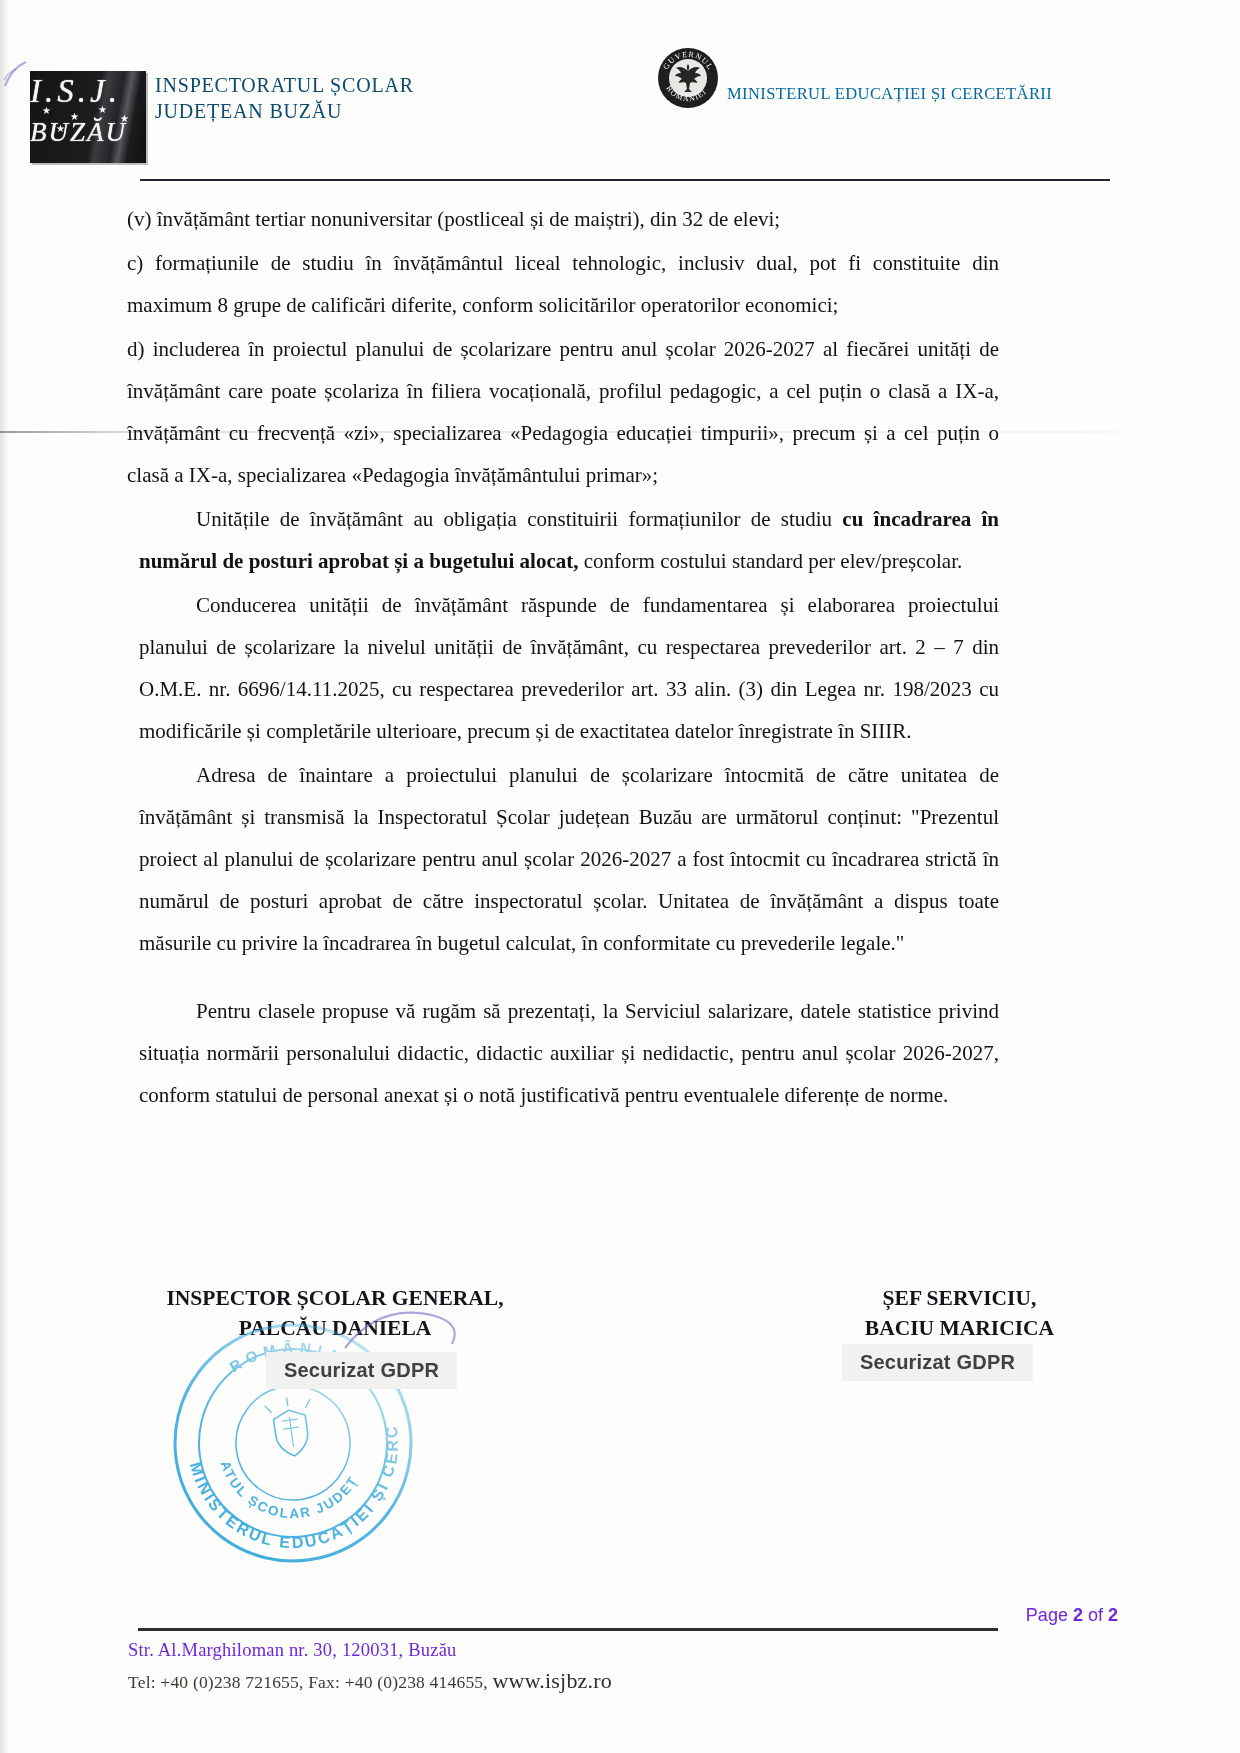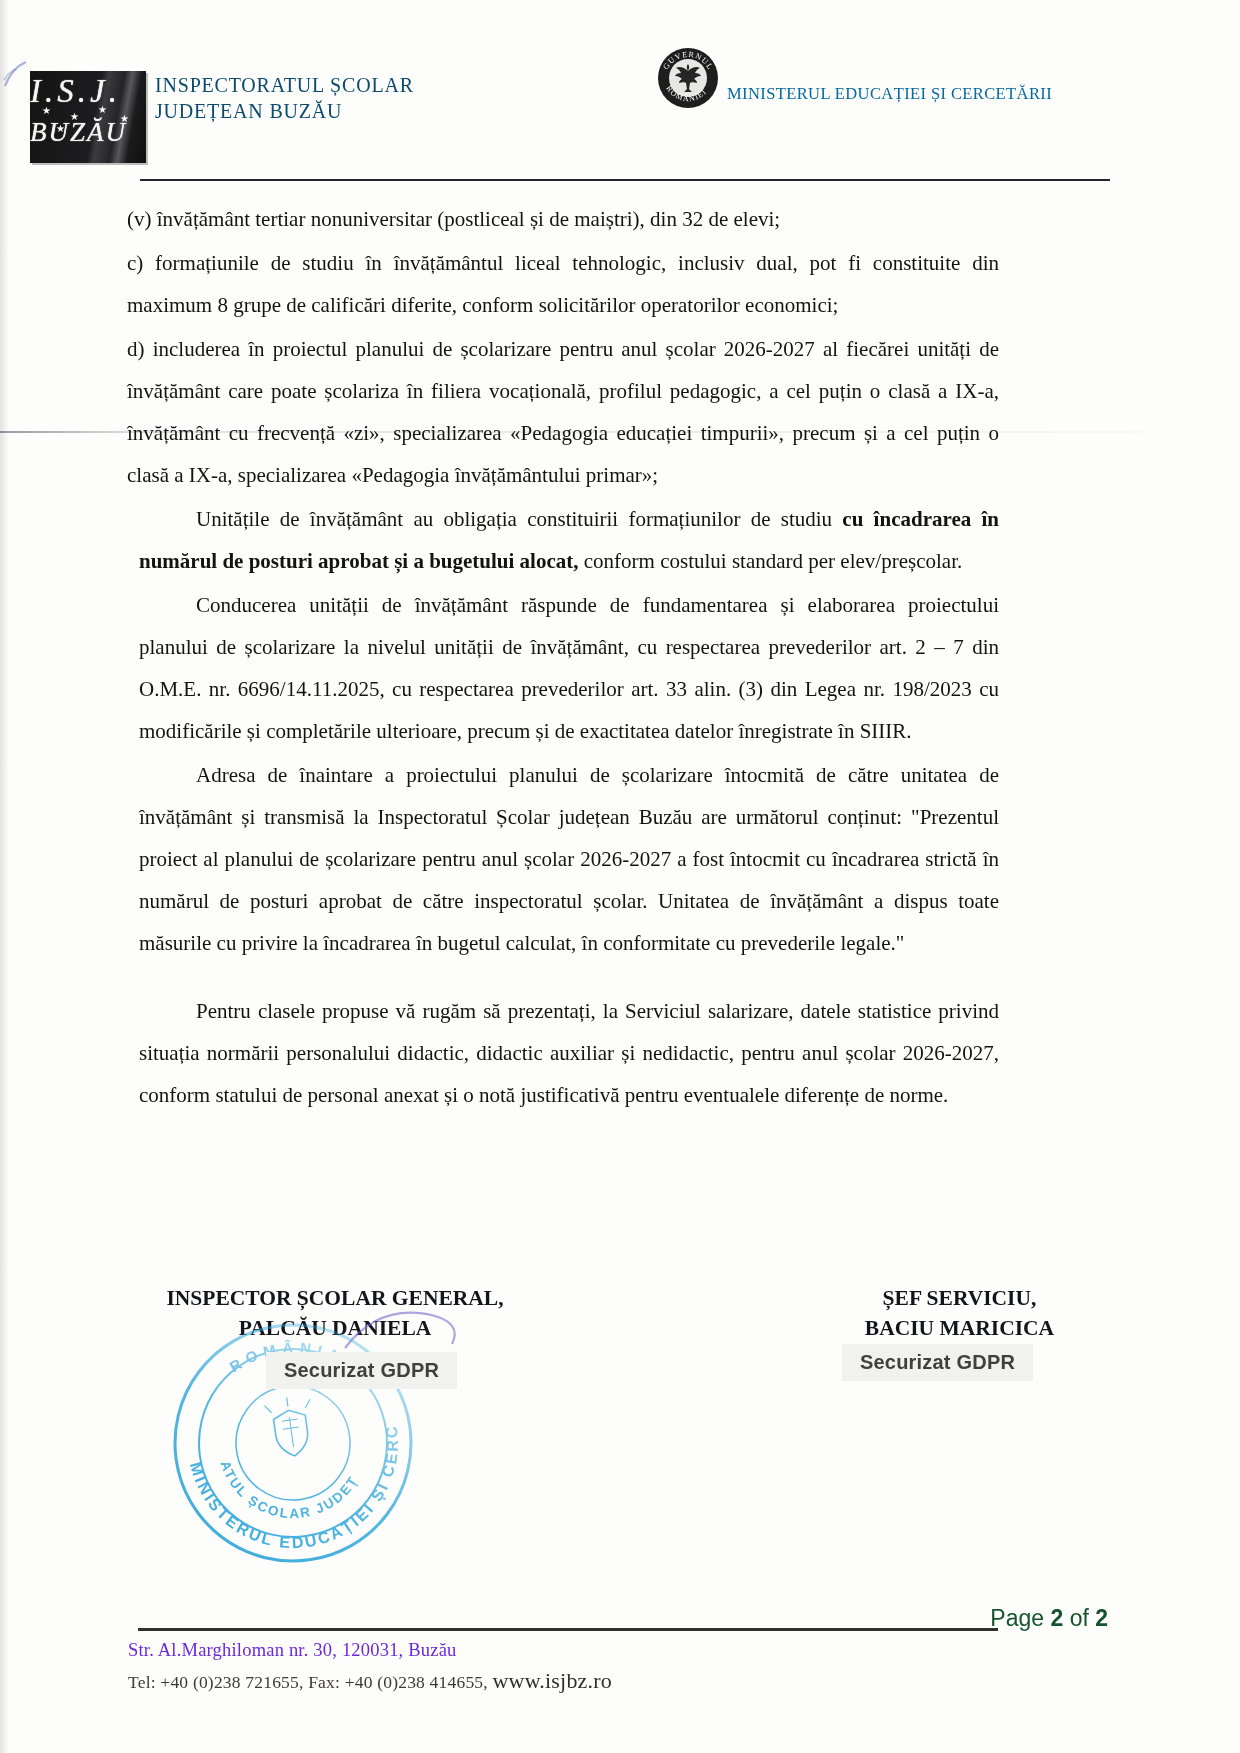--- a/index.html
+++ b/index.html
@@ -47,22 +47,22 @@
     position:absolute;background:#f1f1f0;color:#404040;
     font-family:"Liberation Sans","DejaVu Sans",sans-serif;font-weight:bold;
     font-size:20px;padding:7px 18px;letter-spacing:.2px;z-index:5;
   }
   .gdpr-left{left:266px;top:1352px;}
   .gdpr-right{left:842px;top:1344px;}
   .stamp{position:absolute;left:168px;top:1318px;width:250px;height:250px;z-index:3;}
   .scribble{position:absolute;left:340px;top:1300px;width:130px;height:70px;z-index:2;}
   
   .footer-rule{position:absolute;left:138px;top:1628px;width:860px;height:3px;background:#30302f;}
-  .page-label{position:absolute;right:132px;top:1605px;
-    font-family:"Liberation Sans","DejaVu Sans",sans-serif;font-size:23px;color:#14532d;}
+  .page-label{position:absolute;right:122px;top:1605px;
+    font-family:"Liberation Sans","DejaVu Sans",sans-serif;font-size:18px;color:#6d28d9;}
   .page-label .num{font-weight:bold;}
   .addr1{position:absolute;left:128px;top:1640px;font-size:18.5px;color:#6d28d9;letter-spacing:.2px;}
   .addr2{position:absolute;left:128px;top:1668px;font-size:17.5px;color:#3e3a35;letter-spacing:.2px;}
   .addr2 .www{font-size:22px;color:#2f2f2f;}
 </style>
 </head>
 <body>
 
 <div class="page">
 

